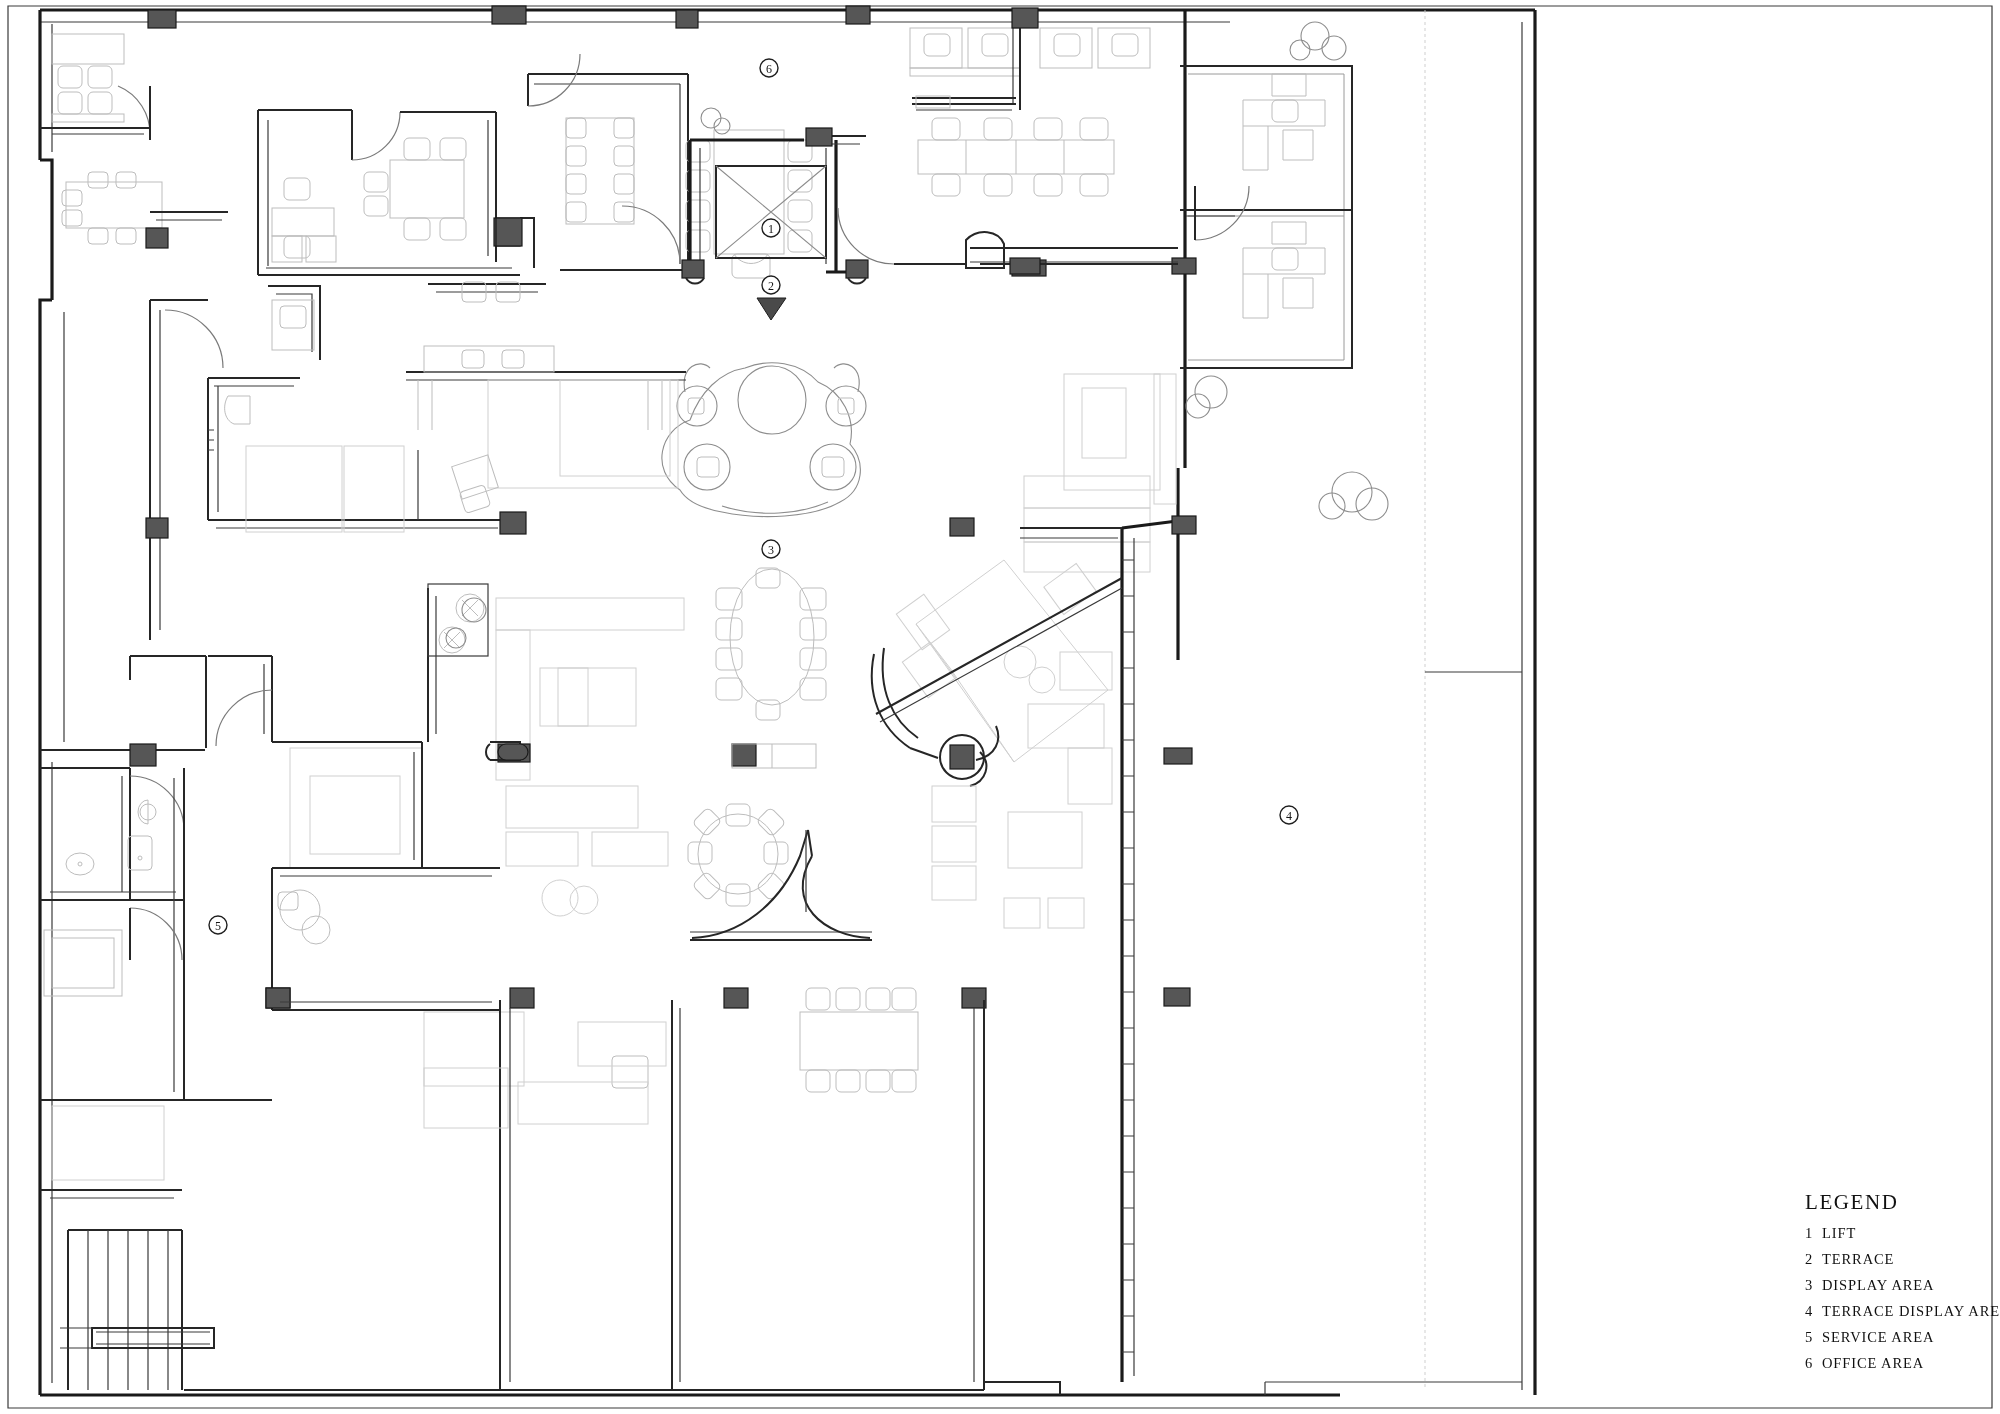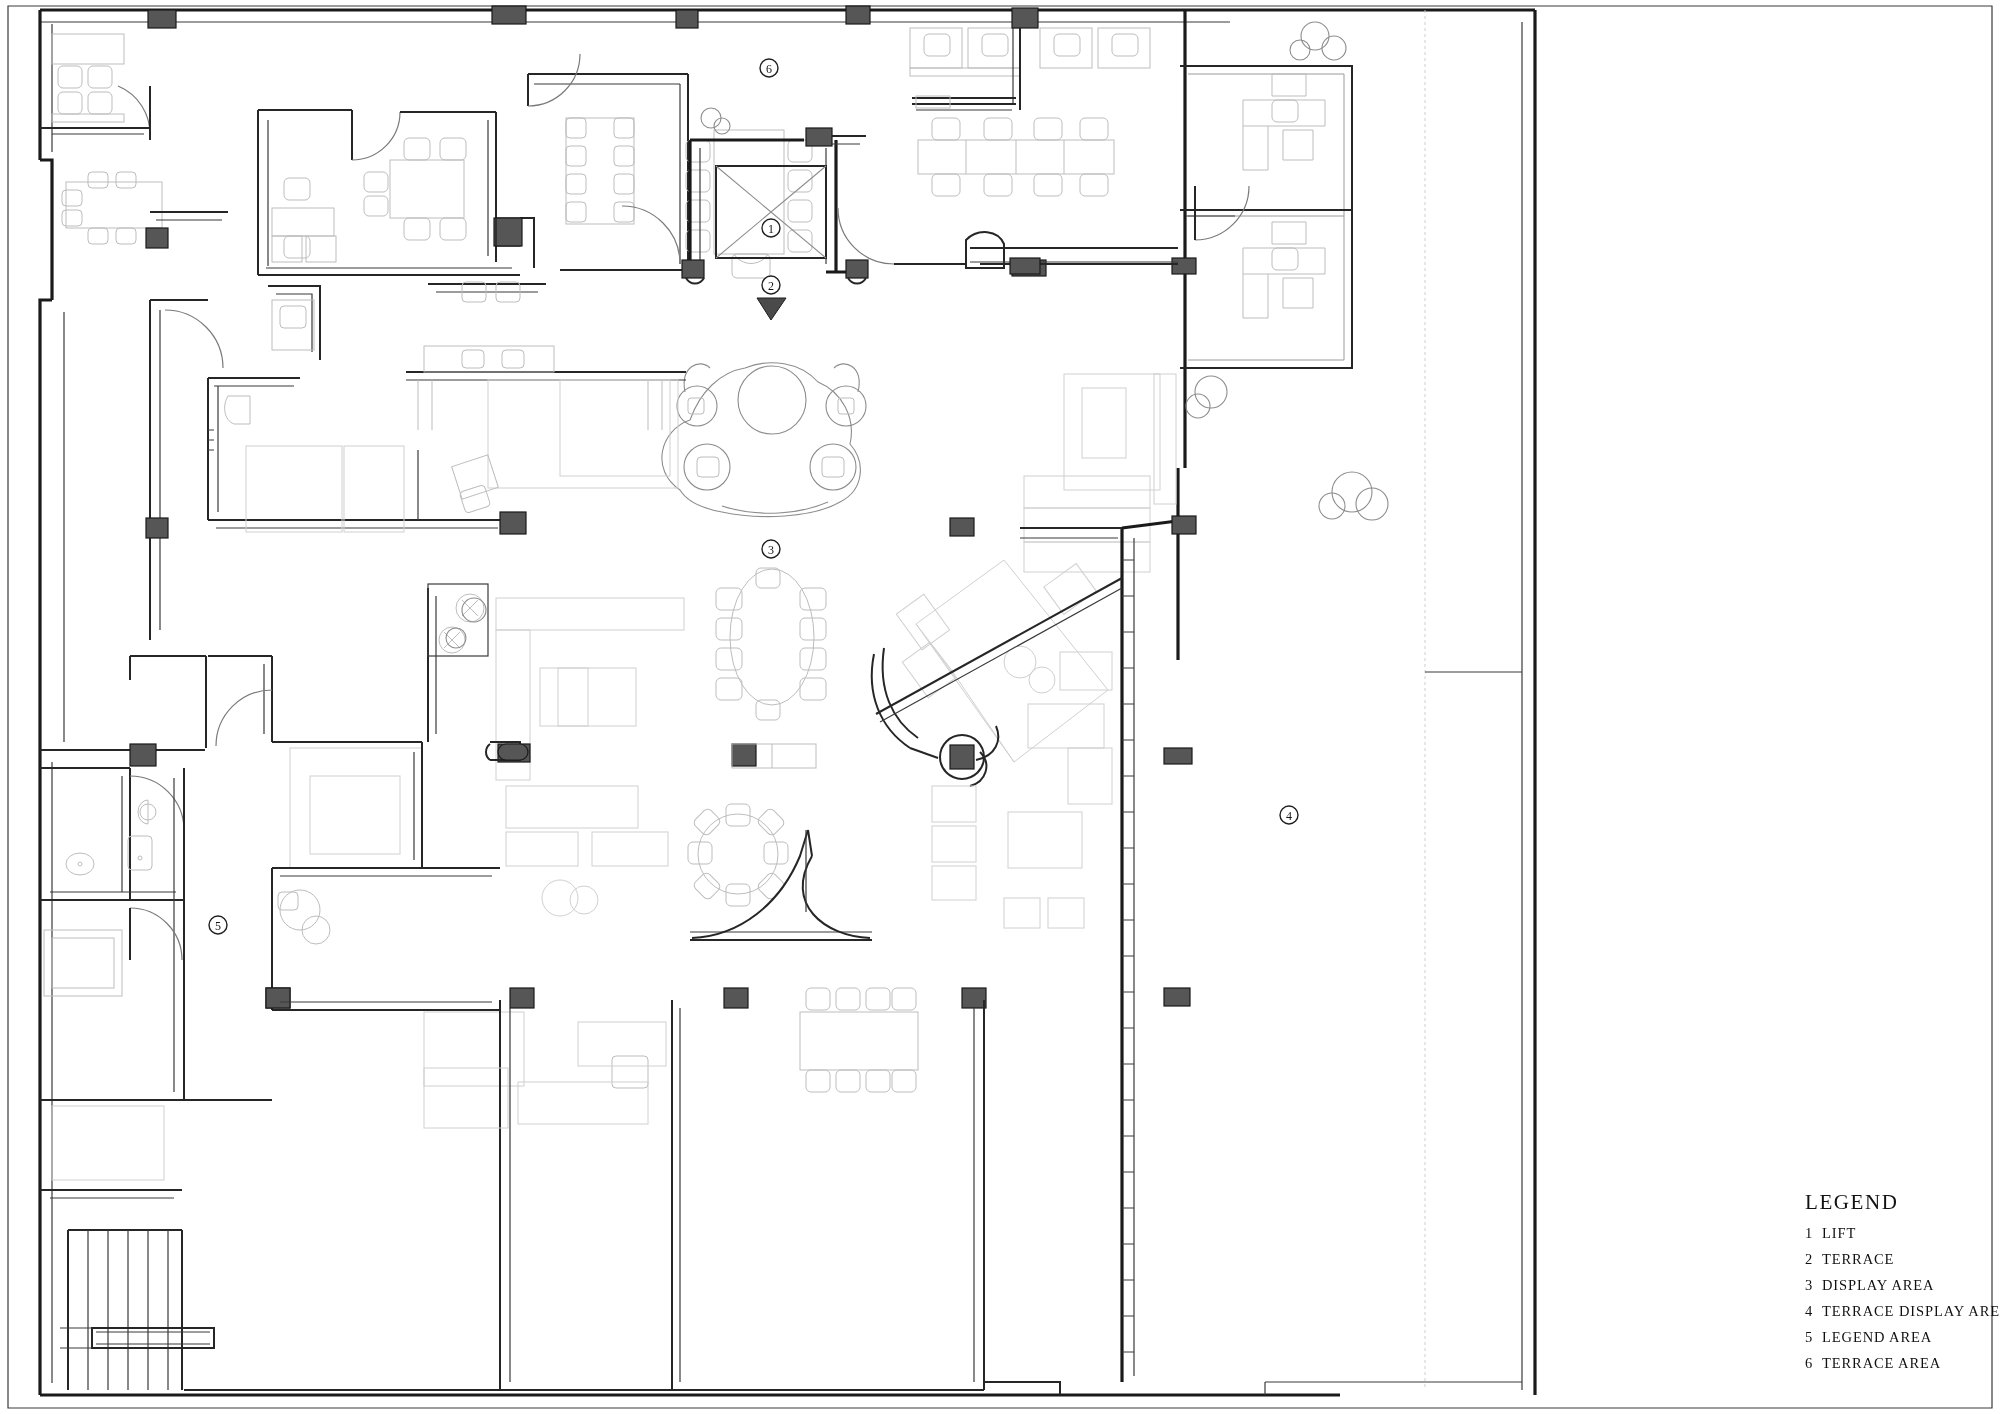--- a/index.html
+++ b/index.html
@@ -693,20 +693,20 @@
     <span class="legend-label">DISPLAY AREA</span>
   </div>
 
   <div class="legend-row">
     <span class="legend-num">4</span>
     <span class="legend-label">TERRACE DISPLAY AREA</span>
   </div>
 
   <div class="legend-row">
     <span class="legend-num">5</span>
-    <span class="legend-label">LEGEND AREA</span>
+    <span class="legend-label">SERVICE AREA</span>
   </div>
 
   <div class="legend-row">
     <span class="legend-num">6</span>
-    <span class="legend-label">TERRACE AREA</span>
+    <span class="legend-label">OFFICE AREA</span>
   </div>
 </div>
 
 </body></html>

